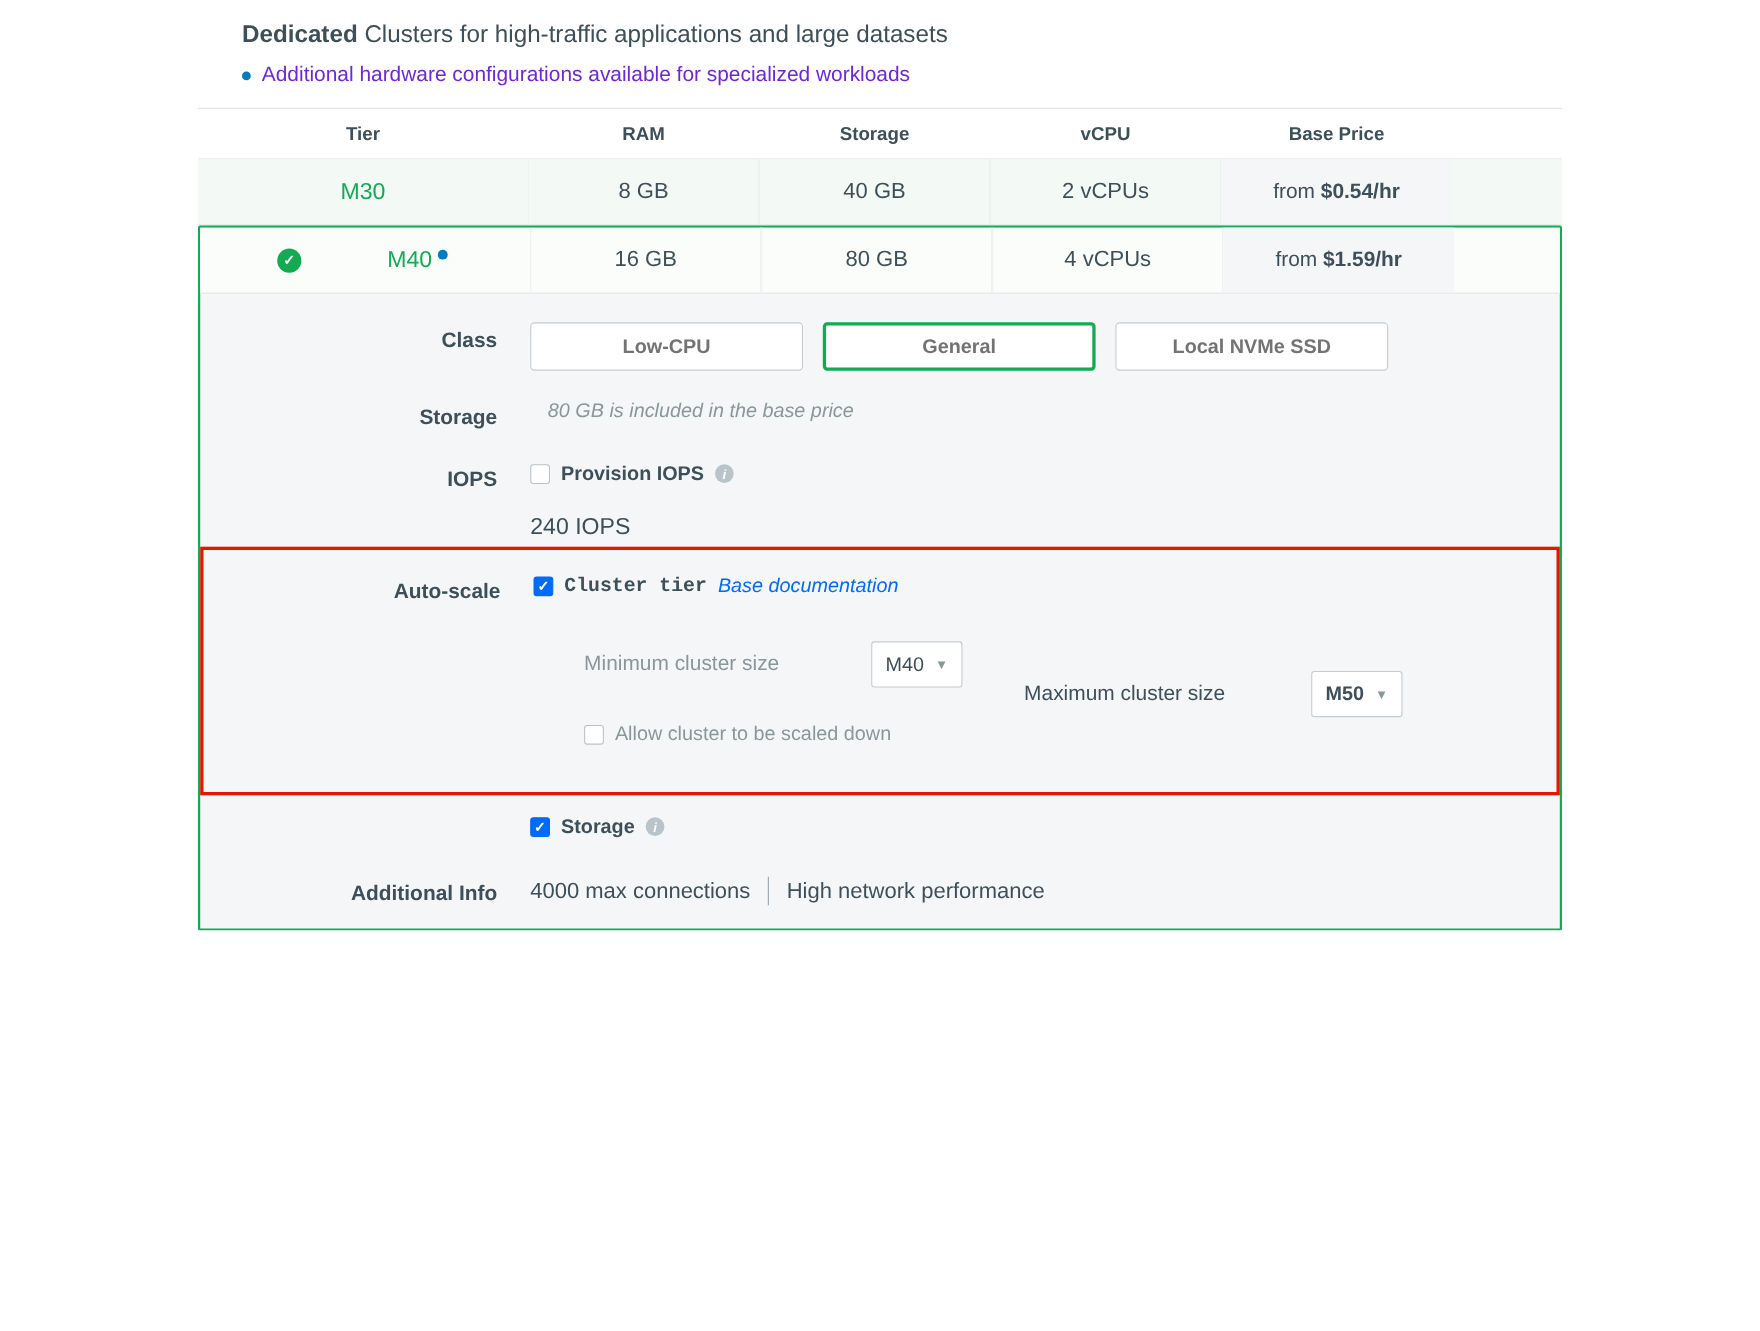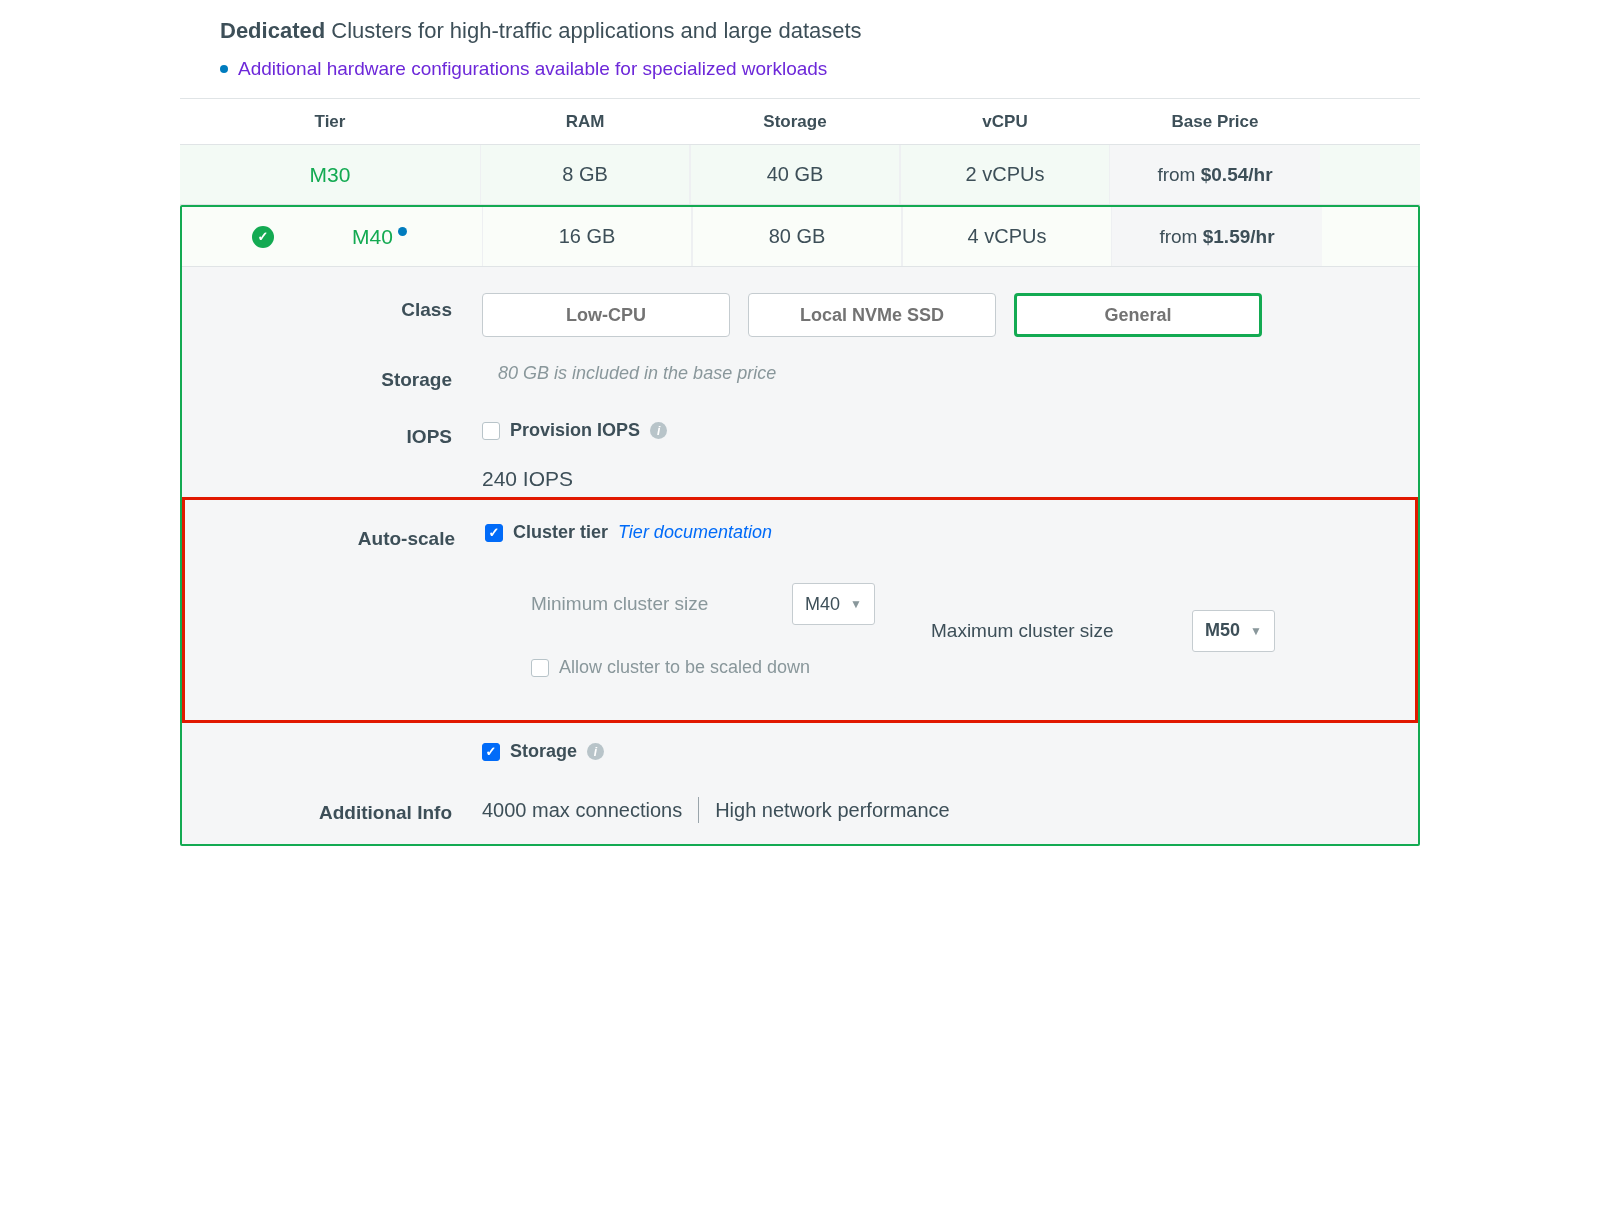--- a/index.html
+++ b/index.html
@@ -153,21 +153,21 @@
   .chk.checked::after { content: "✓"; color: #fff; font-size: 13px; font-weight: 700;}
   .info-icon {
     width: 17px; height: 17px; border-radius: 50%;
     background: #b8c4c9; color: #fff; font-size: 12px; font-weight: 700; font-style: italic;
     display: inline-flex; align-items: center; justify-content: center;
   }
   .iops-value { font-size: 21px; color: #3d4f58; margin-top: 26px; }
   .red-box { border: 3px solid #e11900; padding: 22px 0 22px 0; margin-top: 6px;}
   .auto-grid { display: grid; grid-template-columns: 300px 840px; }
   .auto-top { display: flex; align-items: center; gap: 10px; }
-  .auto-top .ct-label { font-weight: 700; font-size: 18px;}
+  .auto-top .ct-label { font-weight: 700; font-size: 18px; font-family: Liberation Mono, monospace;}
   .auto-top .doc-link { color: #016bf8; font-style: italic; font-size: 18px; cursor: pointer;}
   .size-panels { display: flex; gap: 12px; margin-top: 20px; margin-left: 24px;}
   .size-panel {
     background: #f5f6f7; border-radius: 3px;
     padding: 20px 22px; display: flex; flex-direction: column; gap: 32px;
     width: 388px;
   }
   .size-panel-row { display: flex; align-items: center; justify-content: space-between; gap: 16px;}
   .size-label { font-size: 19px; color: #89979b; }
   .size-label.dark { color: #3d4f58; }
@@ -238,22 +238,22 @@
           <span>from </span>&nbsp;<span class="bold">$1.59/hr</span>
         </div>
       </div>
 
       <div class="detail-rows">
 
         <div class="detail-row">
           <div class="detail-label">Class</div>
           <div class="class-btns">
             <div class="class-btn">Low-CPU</div>
+            <div class="class-btn selected">General</div>
             <div class="class-btn">Local NVMe SSD</div>
-            <div class="class-btn selected">General</div>
           </div>
         </div>
 
         <div class="detail-row">
           <div class="detail-label">Storage</div>
           <div class="storage-area">
             <div class="storage-hint">80 GB is included in the base price</div>
           </div>
         </div>
 
@@ -269,21 +269,21 @@
           </div>
         </div>
 
         <div class="red-box">
           <div class="auto-grid">
             <div class="detail-label">Auto-scale</div>
             <div>
               <div class="auto-top">
                 <span class="chk checked"></span>
                 <span class="ct-label">Cluster tier</span>
-                <span class="doc-link">Tier documentation</span>
+                <span class="doc-link">Base documentation</span>
               </div>
               <div class="size-panels">
                 <div class="size-panel">
                   <div class="size-panel-row">
                     <span class="size-label">Minimum cluster size</span>
                     <div class="size-select">
                       <span>M40</span>
                       <span class="caret">▼</span>
                     </div>
                   </div>

